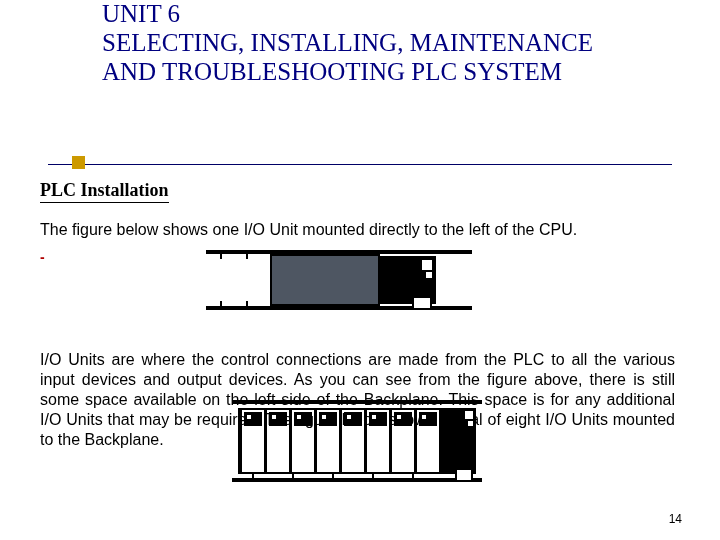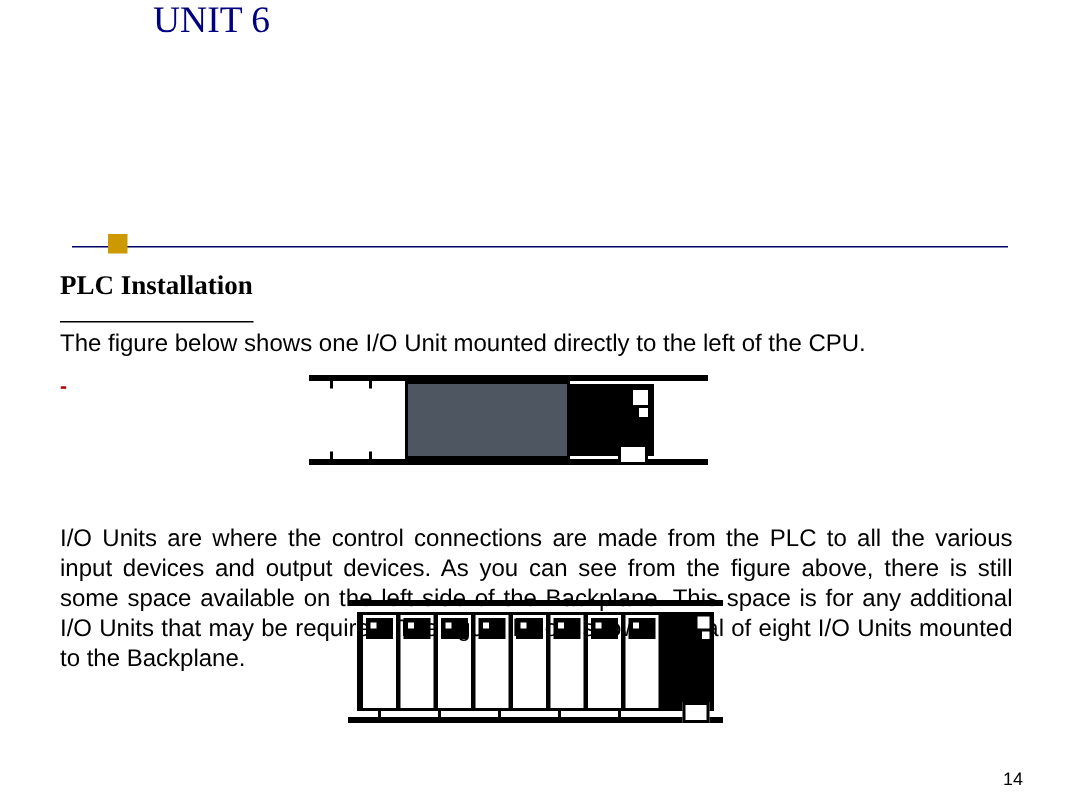--- a/index.html
+++ b/index.html
@@ -38,21 +38,21 @@
     height: 13px;
     background: #cc9900;
   }
   .section-heading {
     position: absolute;
     left: 40px;
     top: 180px;
     font-size: 18px;
     font-weight: bold;
     border-bottom: 1px solid #000;
-    padding-bottom: 13px;
+    padding-bottom: 1px;
   }
   .body-text {
     position: absolute;
     left: 40px;
     font-family: Arial, sans-serif;
     font-size: 16px;
     line-height: 1.25;
     width: 635px;
   }
   .intro { top: 220px; }
@@ -123,20 +123,21 @@
   .fig2 .iounit .cap::after{
     content:""; position:absolute; left:3px; top:3px; width:4px; height:4px; background:#fff;
   }
   .btick { position:absolute; bottom:4px; width:2px; height:6px; background:#000; }
 </style>
 </head>
 <body>
 
 <div class="title-block">
   <div>UNIT 6</div>
+  <div>SELECTING, INSTALLING, MAINTENANCE AND TROUBLESHOOTING PLC SYSTEM</div>
 </div>
 <div class="title-rule"></div>
 <div class="title-bullet"></div>
 
 <div class="section-heading">PLC Installation</div>
 
 <div class="body-text intro">The figure below shows one I/O Unit mounted directly to the left of the CPU.</div>
 
 <div class="red-dash">-</div>
 

